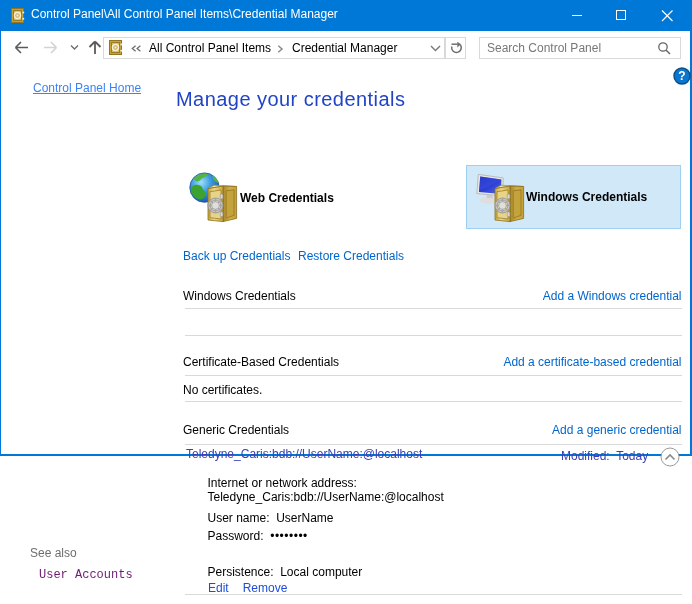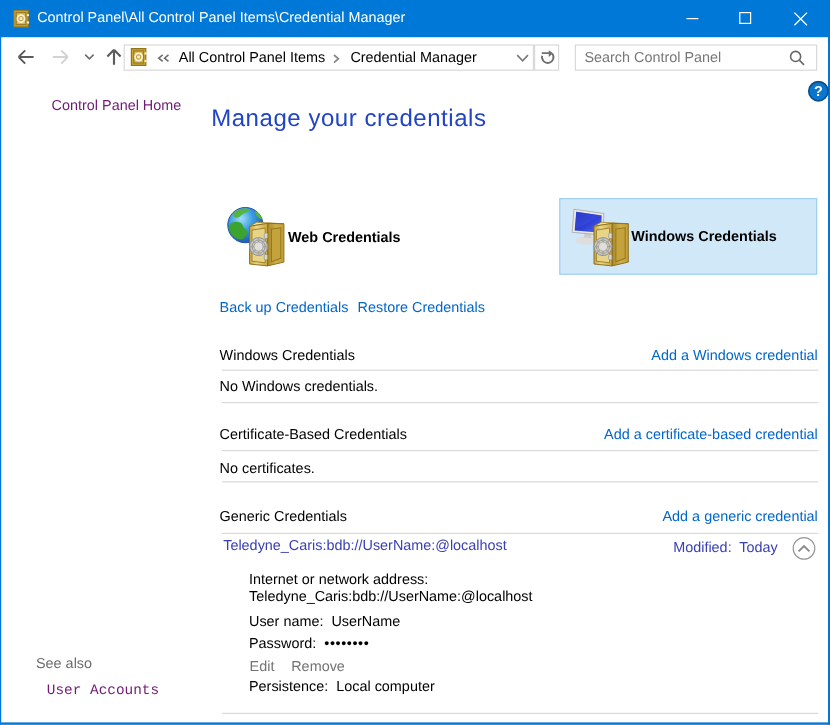--- a/index.html
+++ b/index.html
@@ -1,18 +1,18 @@
 <!DOCTYPE html>
 <html><head>
 <meta charset="utf-8">
 <style>
   * { margin:0; padding:0; box-sizing:border-box; }
   html,body { width:692px; height:604px; overflow:hidden; }
   body { font-family:"Liberation Sans", sans-serif; font-size:12px; color:#000; background:#fff; }
-  #win { position:absolute; left:0; top:0; width:692px; height:604px; background:#fff;
+  #win { position:absolute; left:0; top:0; width:692px; height:456px; background:#fff;
          border-left:1px solid #0078d7; border-right:2px solid #0078d7; border-bottom:2px solid #0078d7; }
   .abs { position:absolute; }
   #titlebar { position:absolute; left:-1px; top:0; width:692px; height:31px; background:#0078d7; }
   #titletext { position:absolute; left:31px; top:7px; color:#fff; font-size:12px; white-space:pre; }
   .winbtn { position:absolute; top:0; width:46px; height:31px; }
   .hline { position:absolute; height:1px; background:#d9d9d9; }
 </style>
 </head>
 <body>
 <div id="win">
@@ -87,21 +87,21 @@
   <svg class="abs" style="left:656px;top:41px" width="14" height="14" viewBox="0 0 14 14">
     <circle cx="6" cy="6" r="4.2" stroke="#666" stroke-width="1.3" fill="none"></circle>
     <path d="M9.2 9.2 L13 13" stroke="#666" stroke-width="1.4"></path>
   </svg>
 
   <svg class="abs" style="left:672px;top:67px" width="18" height="18" viewBox="0 0 18 18">
     <circle cx="9" cy="9" r="8" fill="#0b76d0" stroke="#0a4e86" stroke-width="1.4"></circle>
     <text x="9" y="13.2" text-anchor="middle" font-family="Liberation Sans" font-size="12" font-weight="bold" fill="#fff">?</text>
   </svg>
 
-  <div class="abs" style="left:42px;top:81px;color:#701a75;">Control Panel Home</div>
+  <div class="abs" style="left:32px;top:81px;color:#3b82f6;text-decoration:underline;">Control Panel Home</div>
   <div class="abs" style="left:29px;top:546px;color:#6d6d6d;">See also</div>
   <div class="abs" style="left:38px;top:568px;color:#701a75;font-family:Liberation Mono, monospace;">User Accounts</div>
 
   <div class="abs" style="left:175px;top:88px;color:#2144c4;font-size:20px;letter-spacing:0.45px;">Manage your credentials</div>
 
   <svg class="abs" style="left:186px;top:170px" width="54" height="56" viewBox="0 0 54 56">
     <defs>
       <radialGradient id="globe" cx="38%" cy="32%" r="75%">
         <stop offset="0%" stop-color="#9fe0f8"></stop>
           <stop offset="45%" stop-color="#3b9be0"></stop>
@@ -177,21 +177,20 @@
       <circle cx="28.5" cy="35.5" r="3.8" fill="#dedede" stroke="#9f9f9f" stroke-width="0.7"></circle>
     </g>
   </svg>
   <div class="abs" style="left:525px;top:190px;font-weight:bold;">Windows Credentials</div>
 
   <div class="abs" style="left:182px;top:248.5px;"><span style="color:#0066cc">Back up Credentials</span><span style="color:#0066cc;position:absolute;left:115px;white-space:nowrap;">Restore Credentials</span></div>
 
   <div class="abs" style="left:182px;top:288.5px;">Windows Credentials</div>
   <div class="abs" style="right:8.5px;top:288.5px;color:#0066cc;">Add a Windows credential</div>
   <div class="hline" style="left:184px;top:308px;width:497px;"></div>
-  <div class="abs" style="left:182px;top:314.5px;">No Windows credentials.</div>
   <div class="hline" style="left:184px;top:335px;width:497px;"></div>
 
   <div class="abs" style="right:8.5px;top:355px;color:#0066cc;">Add a certificate-based credential</div>
   <div class="abs" style="left:182px;top:355px;">Certificate-Based Credentials</div>
   <div class="hline" style="left:184px;top:375px;width:497px;"></div>
   <div class="abs" style="left:182px;top:383px;">No certificates.</div>
   <div class="hline" style="left:184px;top:401px;width:497px;"></div>
 
   <div class="abs" style="left:182px;top:423px;">Generic Credentials</div>
   <div class="abs" style="right:8.5px;top:423px;color:#0066cc;">Add a generic credential</div>
@@ -201,15 +200,15 @@
   <div class="abs" style="left:560px;top:449px;color:#3a40b4;">Modified:&nbsp; Today</div>
   <svg class="abs" style="left:659px;top:447px" width="20" height="20" viewBox="0 0 20 20">
     <circle cx="10" cy="10" r="9" fill="#fff" stroke="#9a9a9a" stroke-width="1"></circle>
     <path d="M5.5 12.5 L10 8 L14.5 12.5" stroke="#8a8a8a" stroke-width="1.6" fill="none"></path>
   </svg>
 
   <div class="abs" style="left:206.5px;top:475.5px;line-height:14.5px;">Internet or network address:<br>Teledyne_Caris:bdb://UserName:@localhost</div>
   <div class="abs" style="left:206.5px;top:511px;text-align:center;">User name:&nbsp; UserName</div>
   <div class="abs" style="left:206.5px;top:529px;">Password: &nbsp;<span style="letter-spacing:0.5px;">••••••••</span></div>
   <div class="abs" style="left:206.5px;top:549px;margin-top:16px;">Persistence:&nbsp; Local computer</div>
-  <div class="abs" style="left:207px;top:548px;color:#737373;">Edit<span style="margin-left:14px;">Remove</span></div>
+  <div class="abs" style="left:207px;top:581px;color:#1d4ed8;">Edit<span style="margin-left:14px;">Remove</span></div>
   <div class="hline" style="left:184px;top:594px;width:497px;"></div>
 </div>
 
 </body></html>

